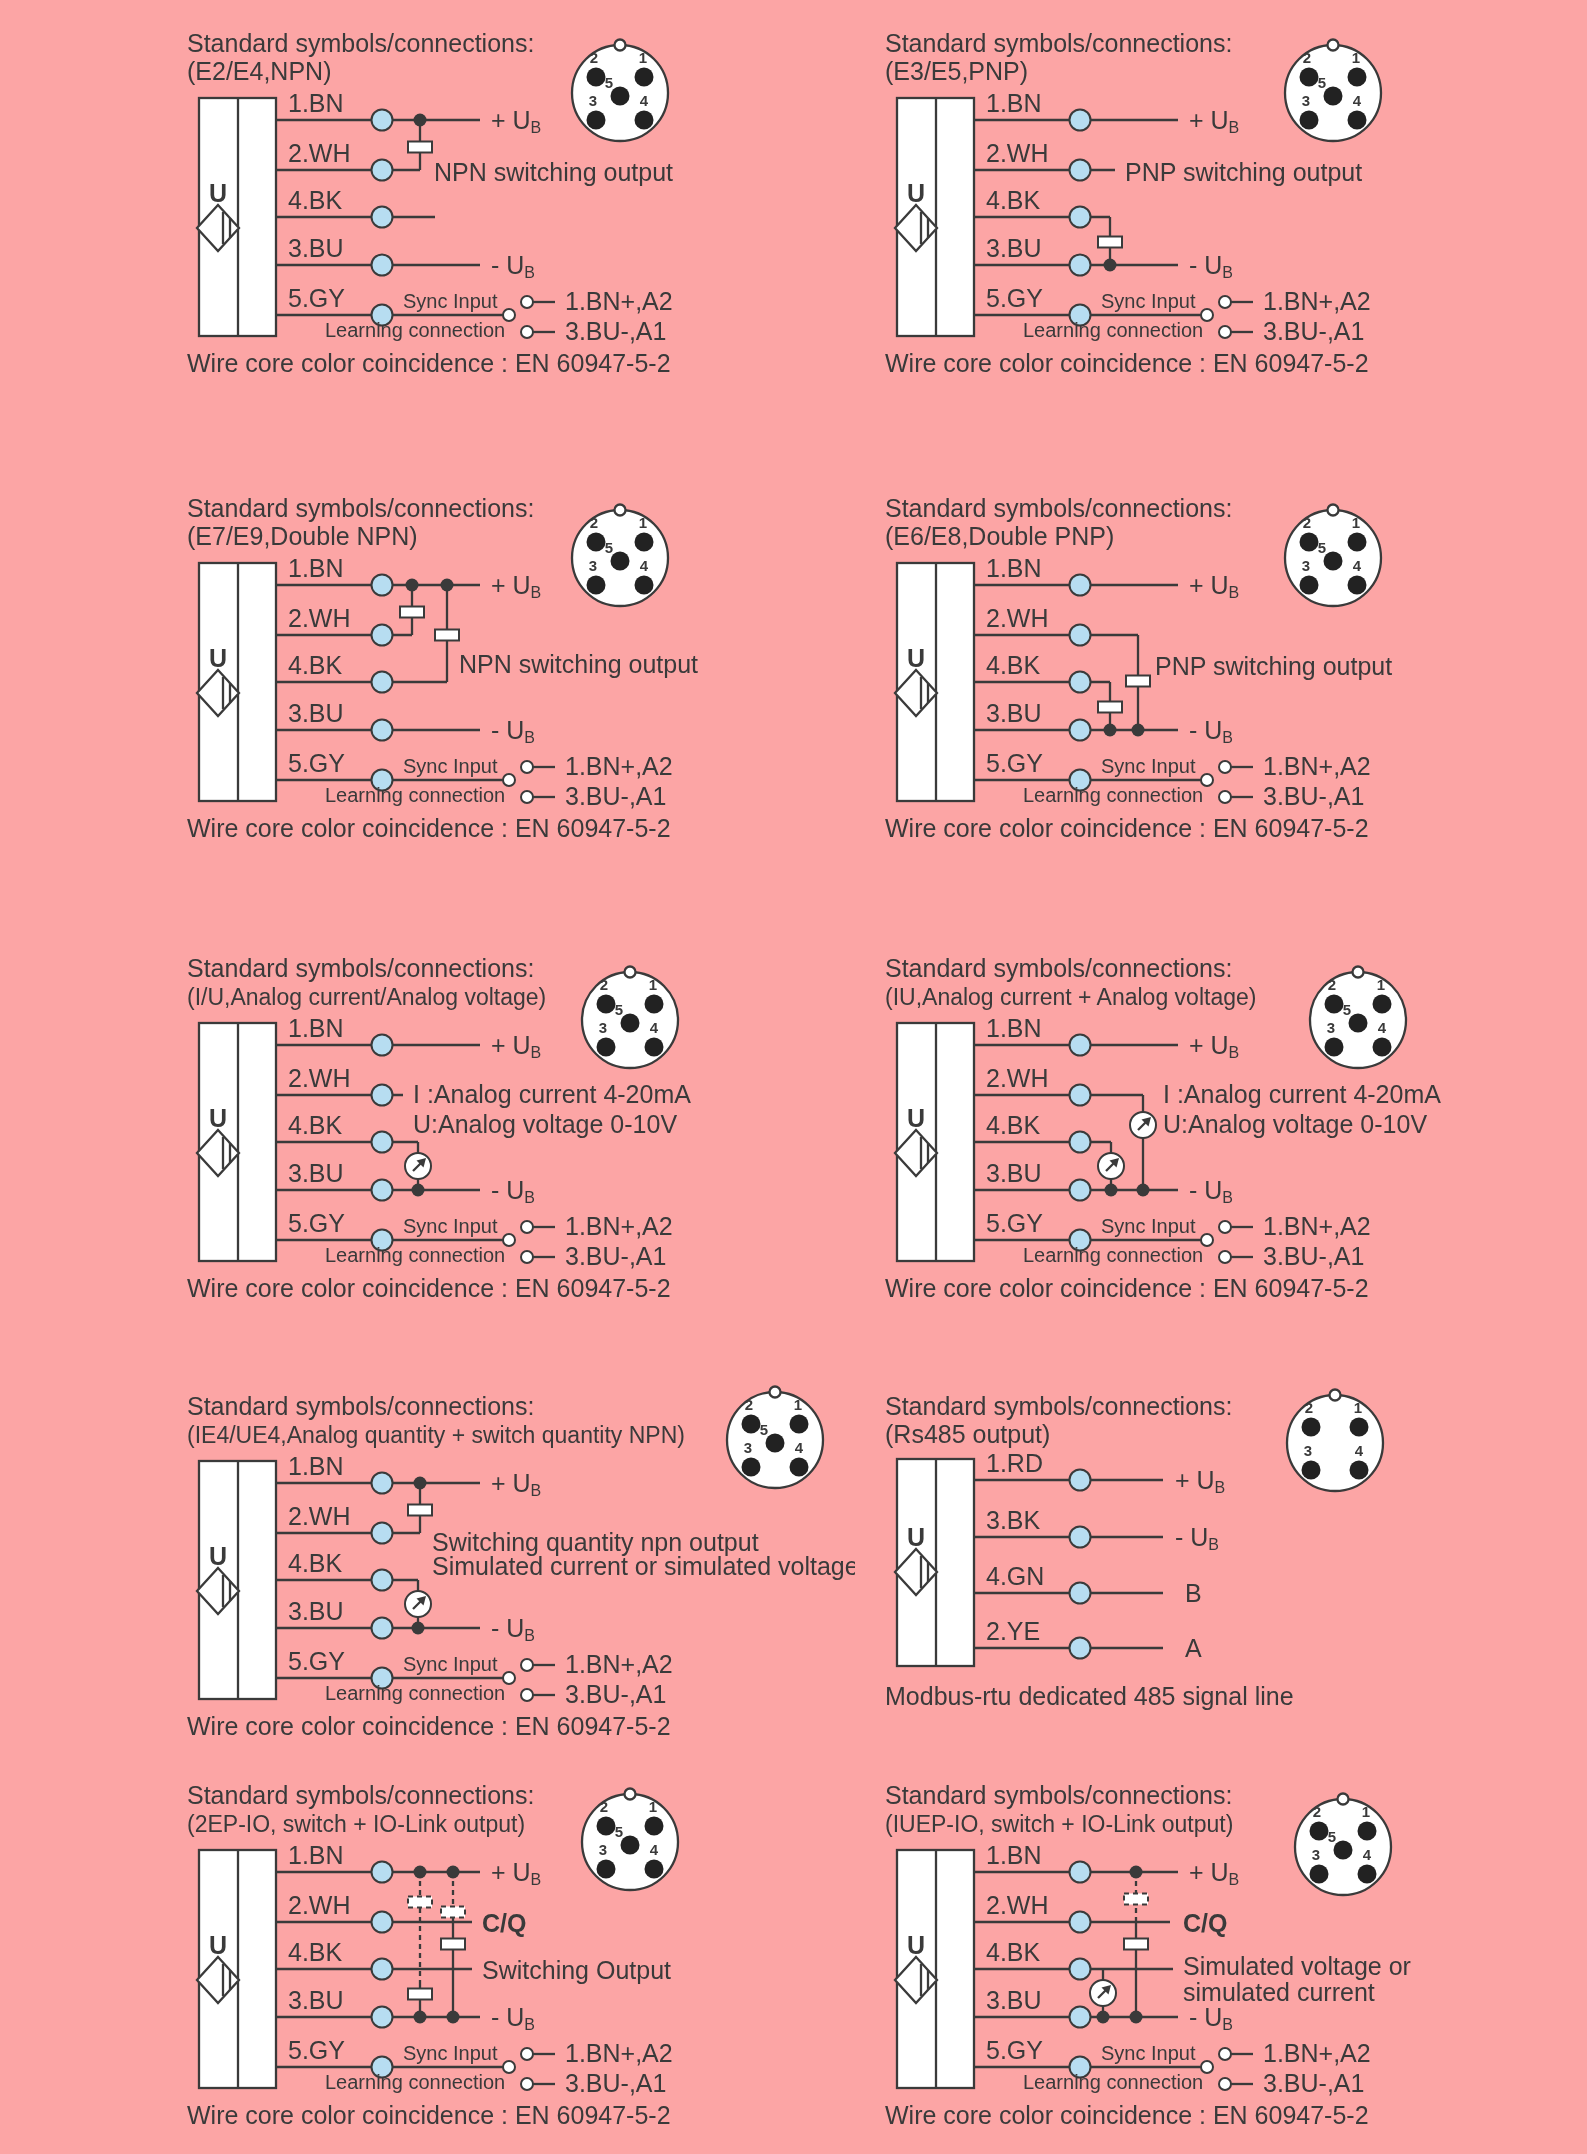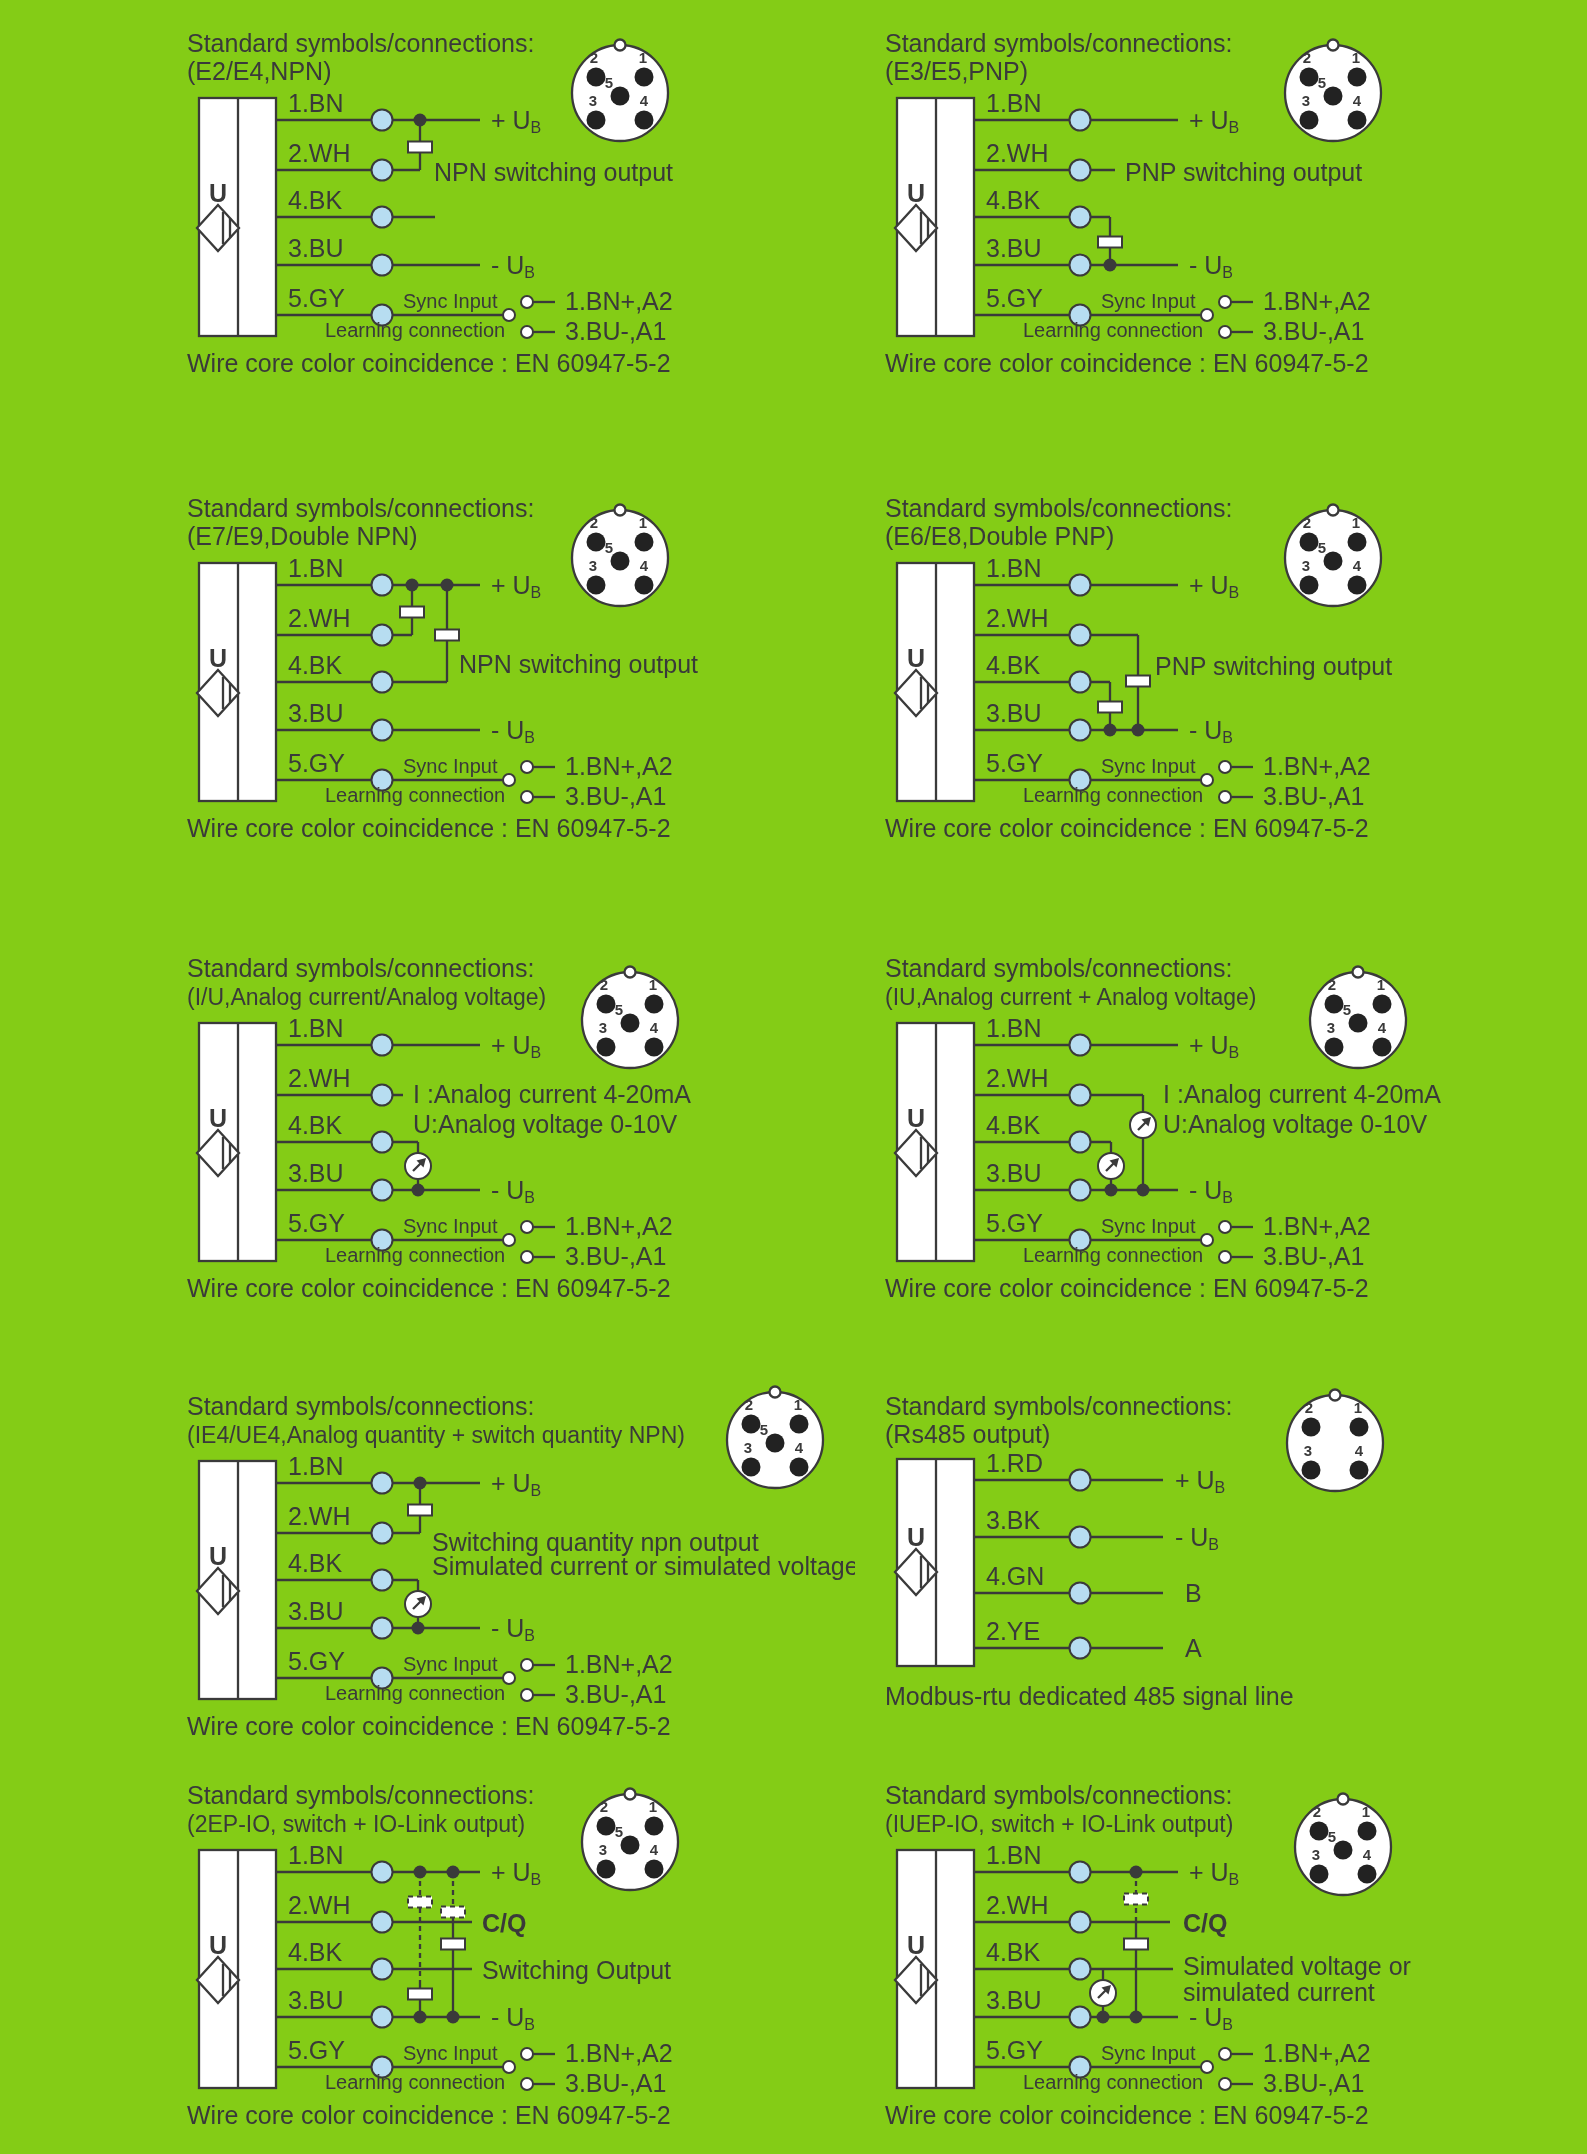--- a/index.html
+++ b/index.html
@@ -1,16 +1,16 @@
 <!DOCTYPE html>
 <html><head>
 <meta charset="utf-8">
 <style>
   html,body{margin:0;padding:0;background:#ffffff;}
-  #page{position:relative;width:1587px;height:2154px;background:#84cc16;overflow:hidden;}
+  #page{position:relative;width:1587px;height:2154px;background:#fca5a5;overflow:hidden;}
   .panel{position:absolute;}
   svg{display:block;}
   svg text{font-family:"Liberation Sans",sans-serif;fill:#3a3a3a;}
   .s25{font-size:25px;}
   .s23{font-size:23px;}
   .s20{font-size:20px;}
   .s15{font-size:15px;font-weight:bold;}
   .sub{font-size:16px;}
   .b{font-weight:bold;}
   line,polyline{stroke:#3a3a3a;stroke-width:2.3;fill:none;}

